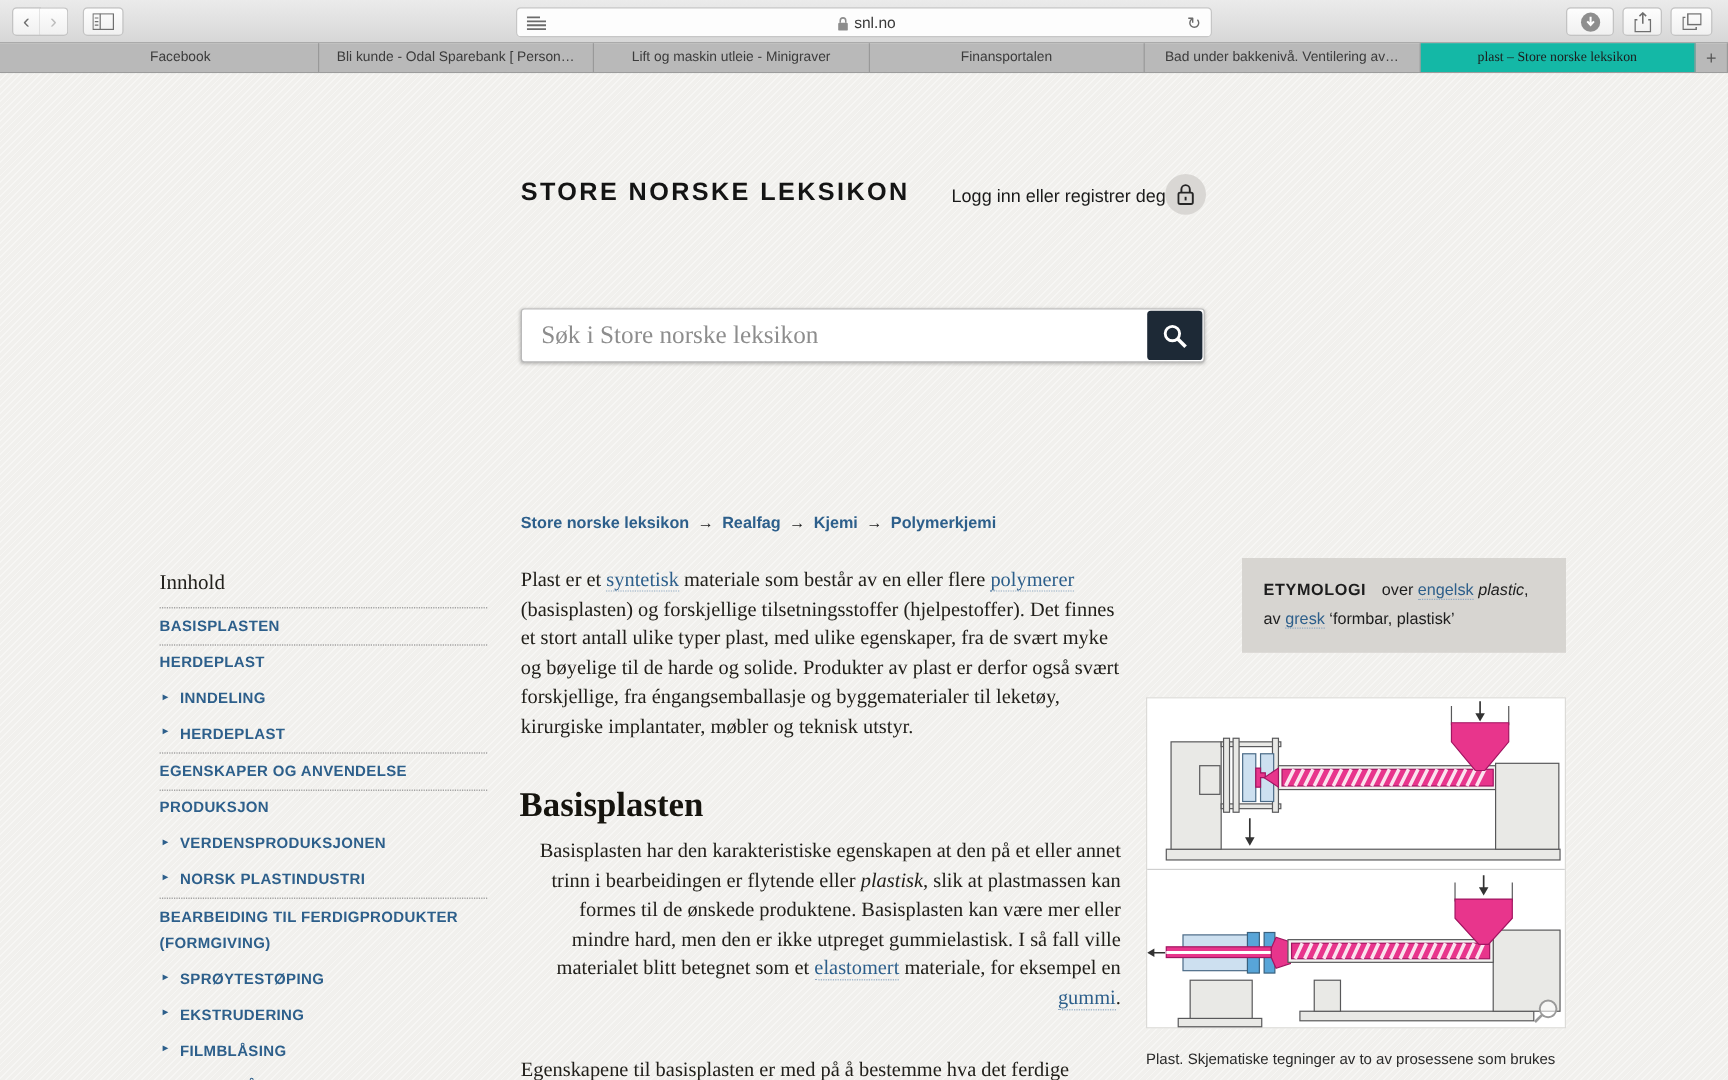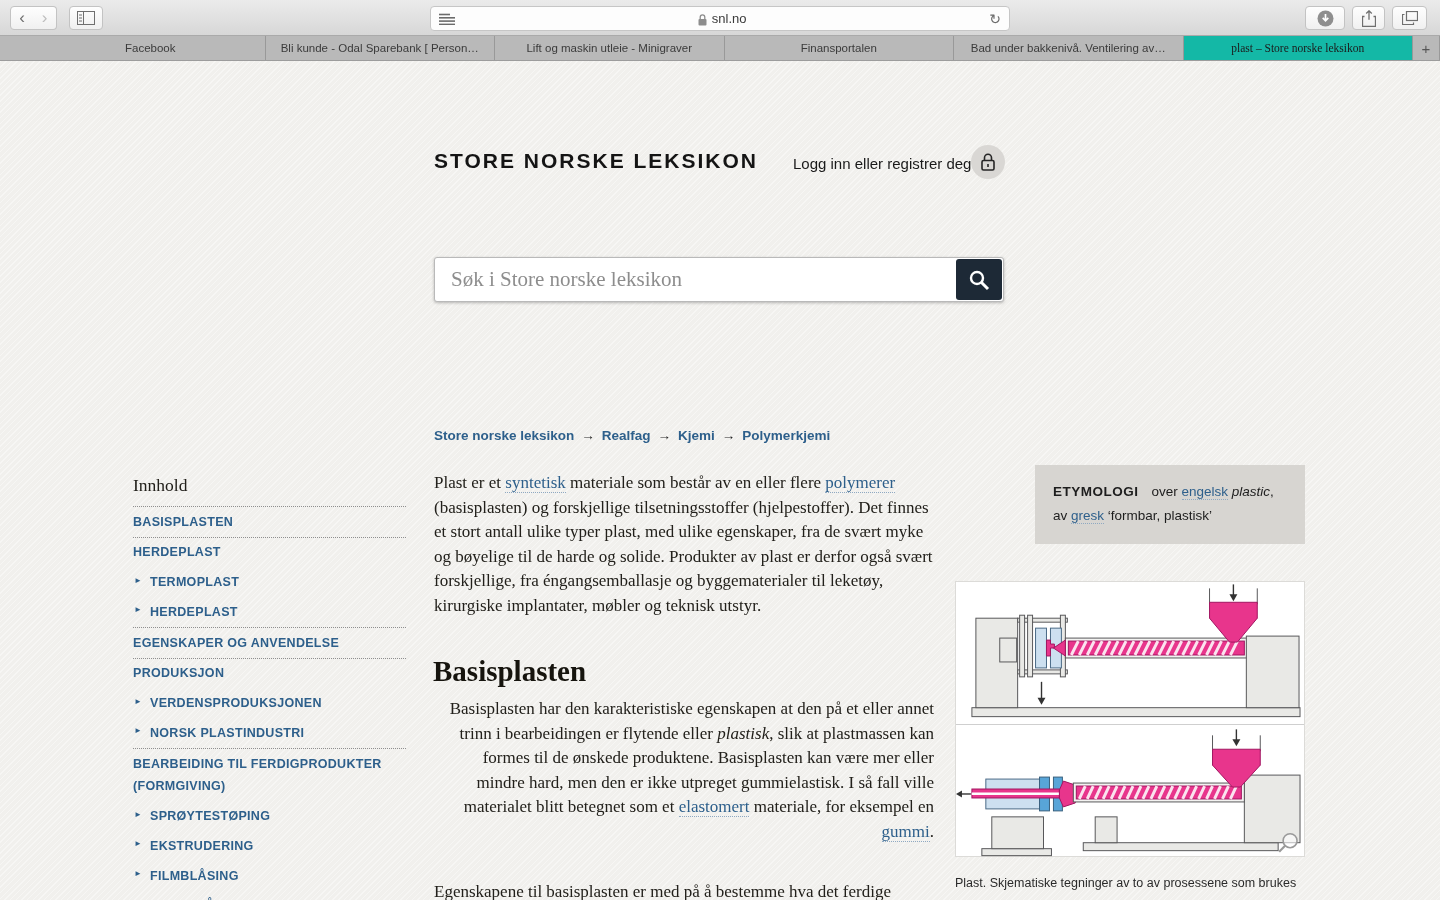--- a/index.html
+++ b/index.html
@@ -201,21 +201,21 @@
 
   <h2 class="section">Basisplasten</h2>
   <p class="bodytext p-two"><span>Basisplasten har den karakteristiske egenskapen at den på et eller annet trinn i bearbeidingen er flytende eller </span><span class="it">plastisk</span><span>, slik at plastmassen kan formes til de ønskede produktene. Basisplasten kan være mer eller mindre hard, men den er ikke utpreget gummielastisk. I så fall ville materialet blitt betegnet som et </span><a href="#" class="lnk">elastomert</a><span> materiale, for eksempel en </span><a href="#" class="lnk">gummi</a><span>.</span></p>
   <p class="bodytext p-three"><span>Egenskapene til basisplasten er med på å bestemme hva det ferdige plastproduktet tåler av mekaniske påkjenninger, varme og kulde, kjemikalier, </span></p>
 
   <div class="toc">
     <h3>Innhold</h3>
     <ul>
         <li class="top"><span>BASISPLASTEN</span></li>
         <li class="top"><span>HERDEPLAST</span></li>
-        <li class="sub"><span class="arr">►</span><span>TERMOPLAST</span></li>
+        <li class="sub"><span class="arr">►</span><span>INNDELING</span></li>
         <li class="sub"><span class="arr">►</span><span>HERDEPLAST</span></li>
         <li class="top"><span>EGENSKAPER OG ANVENDELSE</span></li>
         <li class="top"><span>PRODUKSJON</span></li>
         <li class="sub"><span class="arr">►</span><span>VERDENSPRODUKSJONEN</span></li>
         <li class="sub"><span class="arr">►</span><span>NORSK PLASTINDUSTRI</span></li>
         <li class="top"><span>BEARBEIDING TIL FERDIGPRODUKTER (FORMGIVING)</span></li>
         <li class="sub"><span class="arr">►</span><span>SPRØYTESTØPING</span></li>
         <li class="sub"><span class="arr">►</span><span>EKSTRUDERING</span></li>
         <li class="sub"><span class="arr">►</span><span>FILMBLÅSING</span></li>
         <li class="sub"><span class="arr">►</span><span>FORMBLÅSING</span></li>

